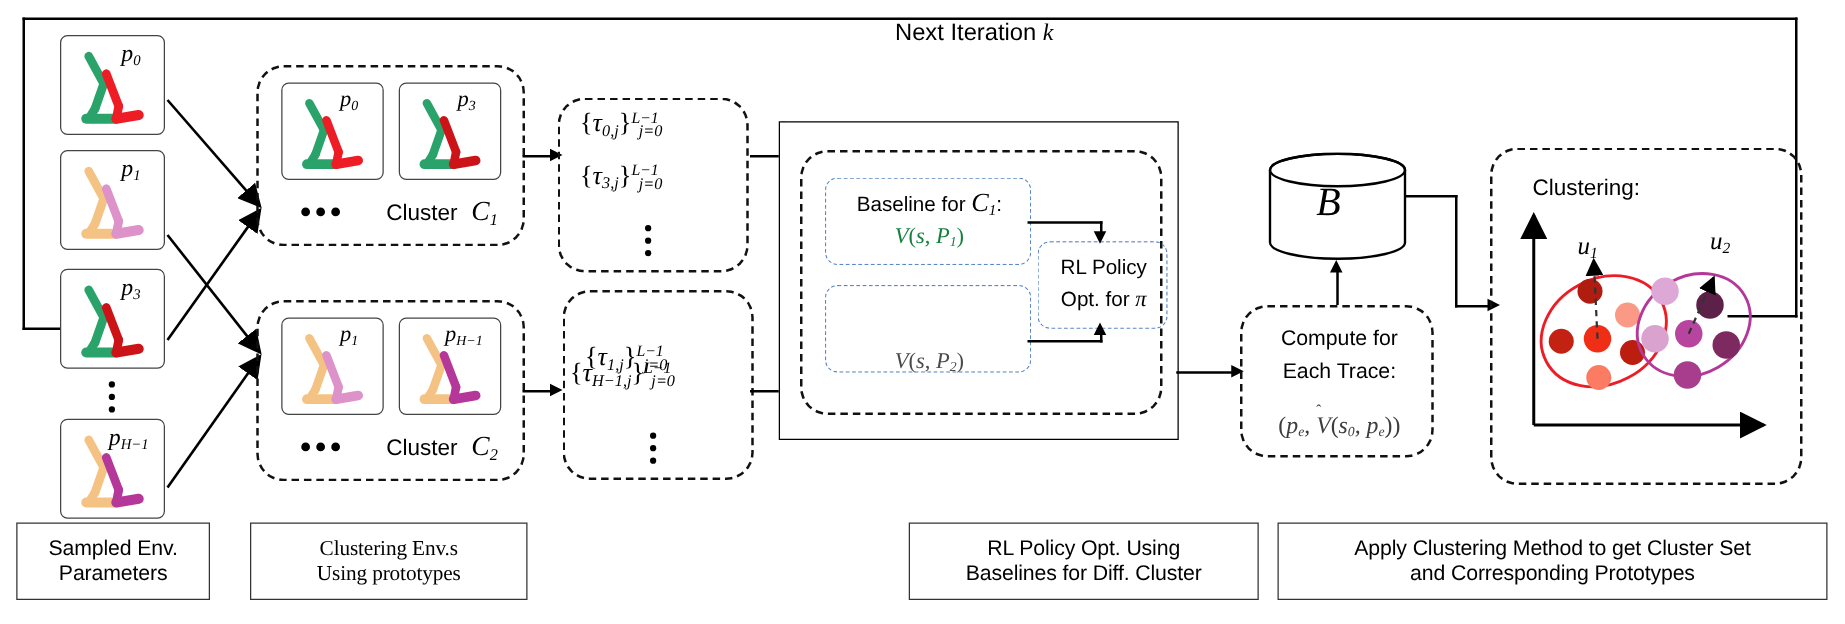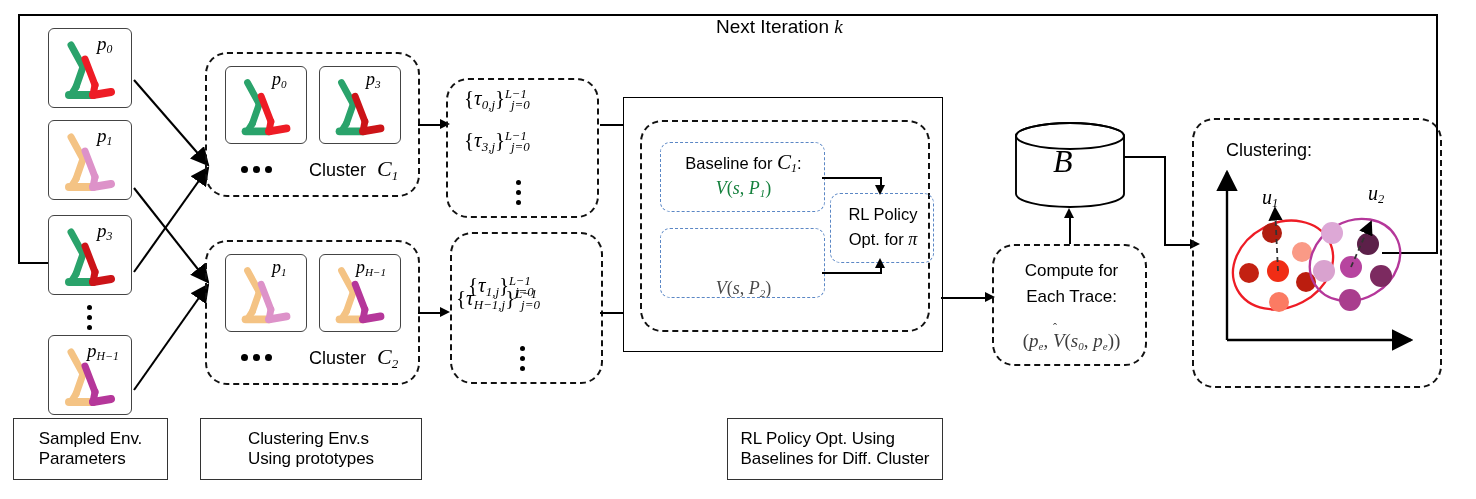--- a/index.html
+++ b/index.html
@@ -11,21 +11,21 @@
   .cal{font-family:"Liberation Serif",serif;font-style:italic;}
   .sub{font-size:.62em;vertical-align:-0.28em;font-family:"Liberation Serif",serif;font-style:italic;}
   .supb{font-size:.60em;vertical-align:0.55em;font-family:"Liberation Serif",serif;font-style:italic;}
 
   
   .solidbox{border:1.6px solid #000;background:#fff;box-sizing:border-box;}
   .dashbox{border:2.2px dashed #111;border-radius:22px;background:transparent;box-sizing:border-box;}
   .bluedash{border:1.6px dashed #5b87c5;border-radius:10px;background:transparent;box-sizing:border-box;}
   .envbox{border:1.5px solid #444;border-radius:6px;background:#fff;box-sizing:border-box;}
   .caption{border:1.7px solid #333;background:#fff;box-sizing:border-box;
-     display:flex;align-items:center;justify-content:center;
+     display:flex;align-items:center;justify-content:center;text-align:center;
      font-size:17px;line-height:1.18;letter-spacing:-0.1px;}
 
   
   .ln{background:#000;position:absolute;}
   .hl{height:2.2px;}
   .vl{width:2.2px;}
   .arrowR{position:absolute;width:0;height:0;border-top:5.5px solid transparent;border-bottom:5.5px solid transparent;border-left:10px solid #000;}
   .arrowU{position:absolute;width:0;height:0;border-left:5.5px solid transparent;border-right:5.5px solid transparent;border-bottom:10px solid #000;}
   .arrowD{position:absolute;width:0;height:0;border-left:5.5px solid transparent;border-right:5.5px solid transparent;border-top:10px solid #000;}
 
@@ -231,21 +231,21 @@
         <i></i>
         <i></i>
         <i></i>
       </div>
     <div class="clusterlbl" style="left:102px;top:102px;">
       <span>Cluster</span>
       <span class="cal" style="font-size:22px;margin-left:6px;">C</span><span class="sub" style="font-size:13px;">2</span>
     </div>
   </div>
 
-  <div class="caption abs" style="left:200px;top:418px;width:222px;height:62px;">
+  <div class="caption abs" style="left:200px;top:418px;width:222px;height:62px;font-family:Liberation Serif, serif;">
     <div>
       <span>Clustering Env.s</span><br>
       <span>Using prototypes</span>
     </div>
   </div>
 
   <div class="ln hl abs" style="left:418px;top:124px;width:26px;"></div>
   <div class="arrowR" style="left:440px;top:119px;"></div>
   <div class="ln hl abs" style="left:418px;top:312px;width:26px;"></div>
   <div class="arrowR" style="left:440px;top:307px;"></div>
@@ -316,21 +316,21 @@
   </div>
 
   <div class="ln hl abs" style="left:822px;top:177px;width:60px;"></div>
   <div class="ln vl abs" style="left:880px;top:177px;height:10px;"></div>
   <div class="arrowD" style="left:875px;top:185px;"></div>
 
   <div class="ln hl abs" style="left:822px;top:272px;width:60px;"></div>
   <div class="ln vl abs" style="left:880px;top:264px;height:10px;"></div>
   <div class="arrowU" style="left:875px;top:258px;"></div>
 
-  <div class="caption abs" style="left:727px;top:418px;width:216px;height:62px;">
+  <div class="caption abs" style="left:727px;top:418px;width:280px;height:62px;">
     <div>
       <span>RL Policy Opt. Using</span><br>
       <span>Baselines for Diff. Cluster</span>
     </div>
   </div>
 
   <div class="ln hl abs" style="left:941px;top:297px;width:48px;"></div>
   <div class="arrowR" style="left:985px;top:292px;"></div>
 
   <svg class="abs" style="left:1013px;top:122px;width:114px;height:90px;">
@@ -391,14 +391,20 @@
     <line x1="146" y1="107" x2="166" y2="62" stroke="#333" stroke-width="1.8" stroke-dasharray="5,4" marker-end="url(#da)"></line>
   </svg>
 
   <div class="lbl" style="left:1262px;top:186px;font-size:20px;">
     <span class="mathi">u</span><span class="sub">1</span>
   </div>
   <div class="lbl" style="left:1368px;top:182px;font-size:20px;">
     <span class="mathi">u</span><span class="sub">2</span>
   </div>
 
+  <div class="caption abs" style="left:1022px;top:418px;width:440px;height:62px;">
+    <div>
+      <span>Apply Clustering Method to get Cluster Set</span><br>
+      <span>and Corresponding Prototypes</span>
+    </div>
+  </div>
 
 </div>
 
 </body></html>

